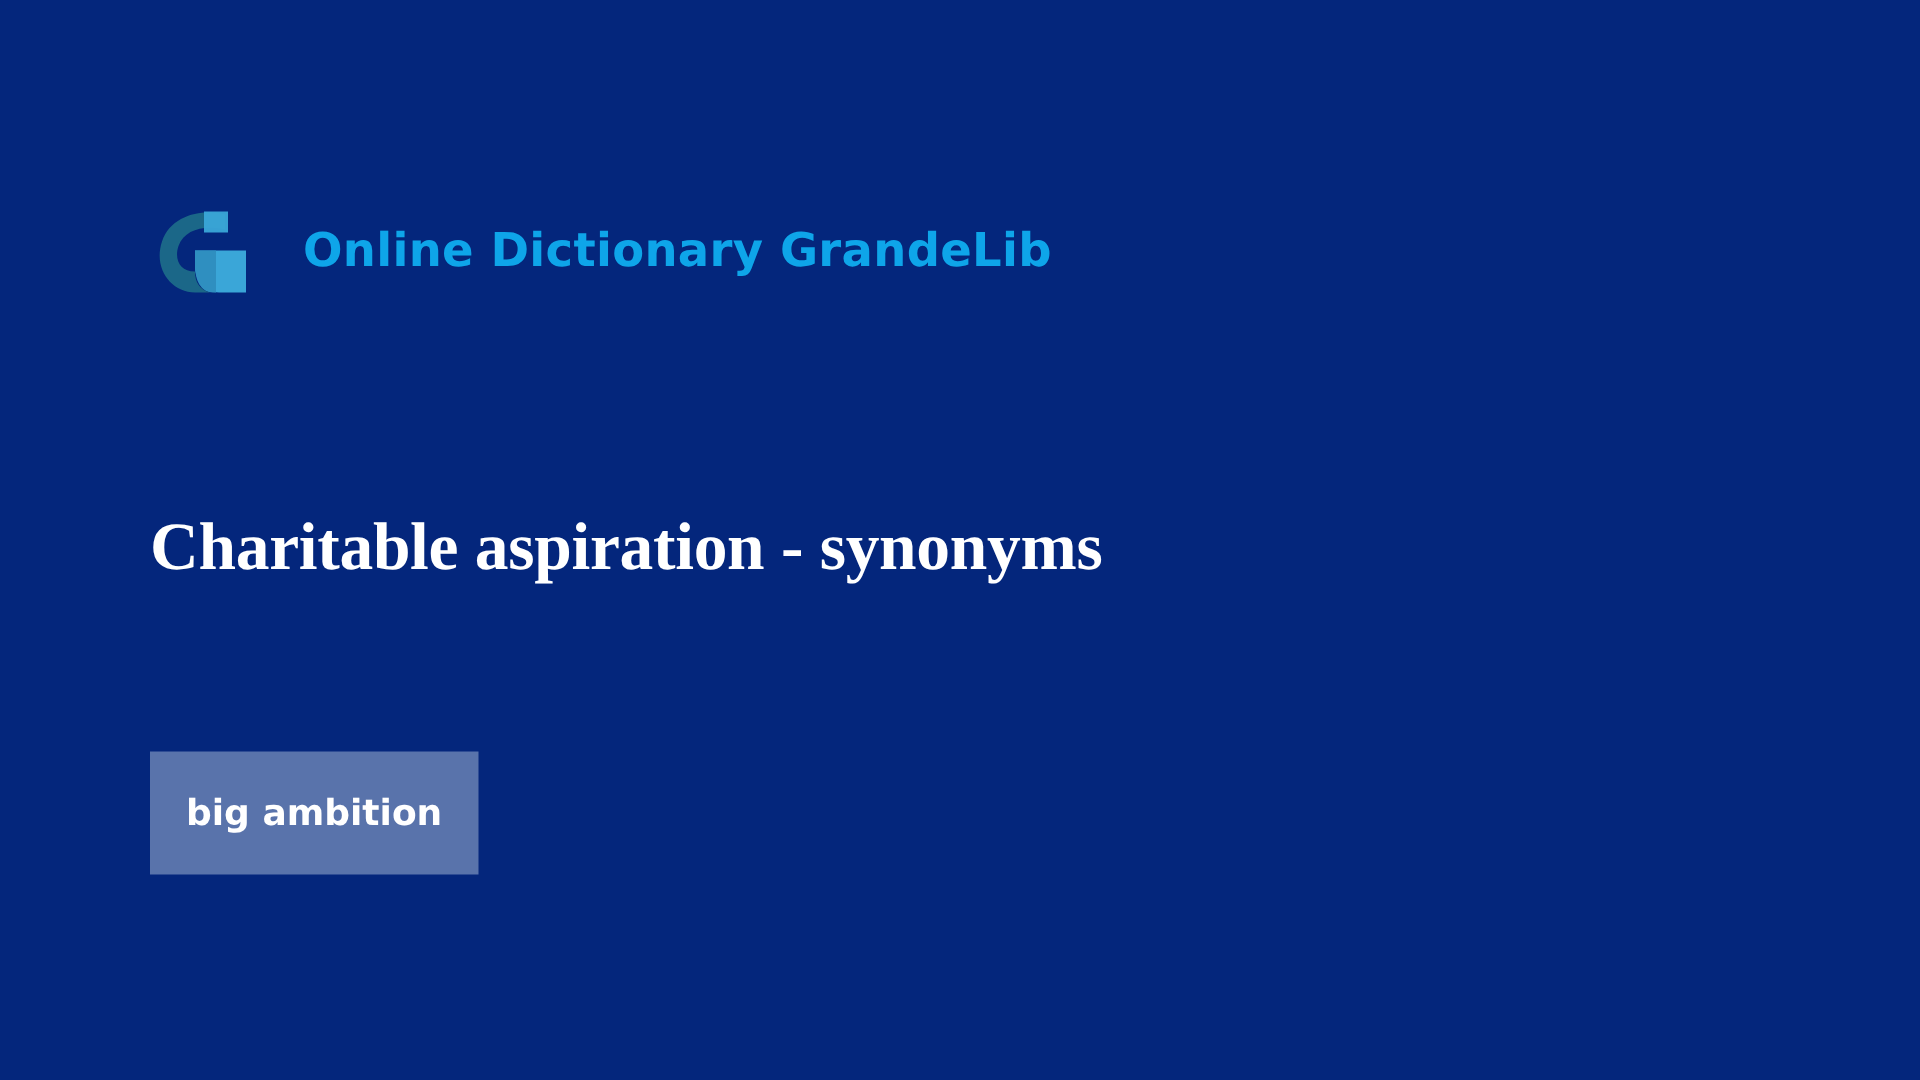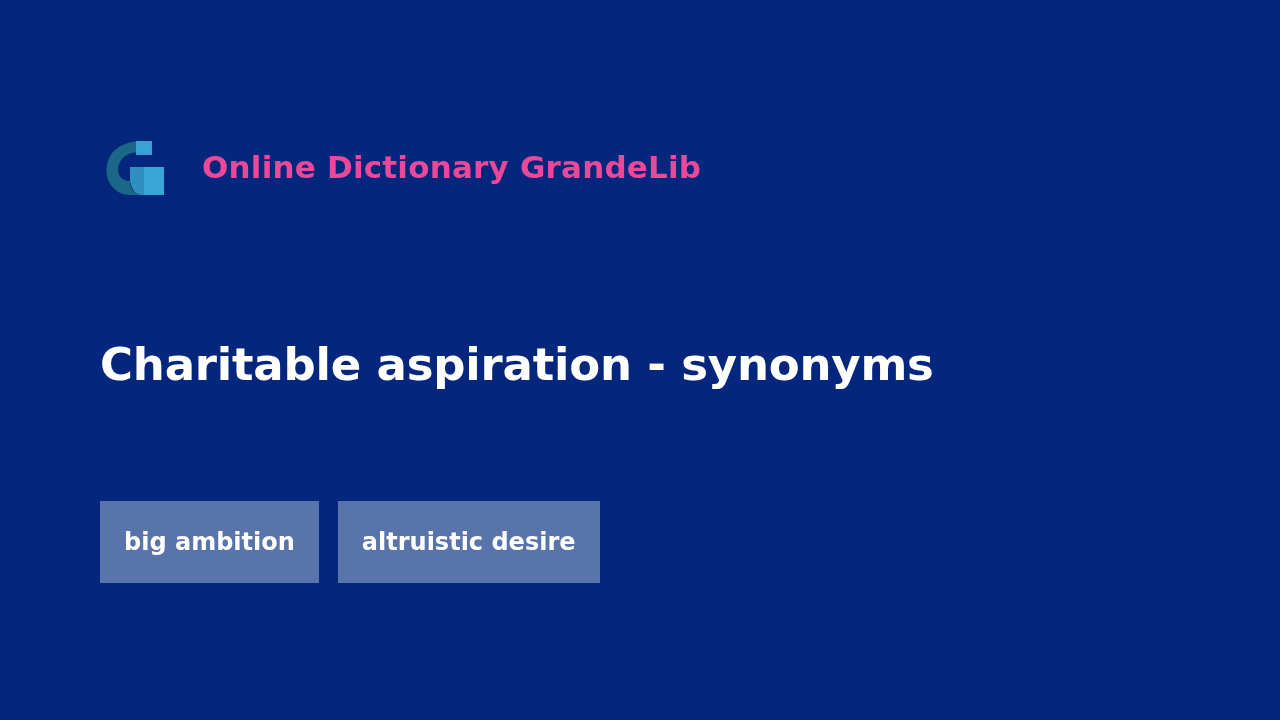--- a/index.html
+++ b/index.html
@@ -33,37 +33,38 @@
     position: relative;
     flex: 0 0 auto;
   }
   .logo svg {
     display: block;
   }
   .brand-text {
     margin-left: 34px;
     font-size: 31px;
     font-weight: bold;
-    color: #ec4899;
+    color: #0ea5e9;
     white-space: nowrap;
     letter-spacing: 0.2px;
   }
   .brand-text .brand-b {
     font-weight: bold;
   }
   
   .title {
     position: absolute;
     left: 100px;
     top: 308px;
     font-size: 45px;
     font-weight: bold;
     color: #ffffff;
     white-space: nowrap;
     letter-spacing: -0.2px;
+    font-family: Liberation Serif, serif;
   }
   
   .chips {
     position: absolute;
     left: 100px;
     top: 501px;
     display: flex;
     align-items: flex-end;
   }
   .chip {
@@ -96,16 +97,15 @@
     </span>
     <div class="brand-text">
       <span>Online Dictionary </span><span class="brand-b">GrandeLib</span>
     </div>
   </div>
 
   <h1 class="title">Charitable aspiration - synonyms</h1>
 
   <div class="chips">
     <span class="chip">big ambition</span>
-    <span class="chip">altruistic desire</span>
   </div>
 
 </div>
 
 </body></html>

